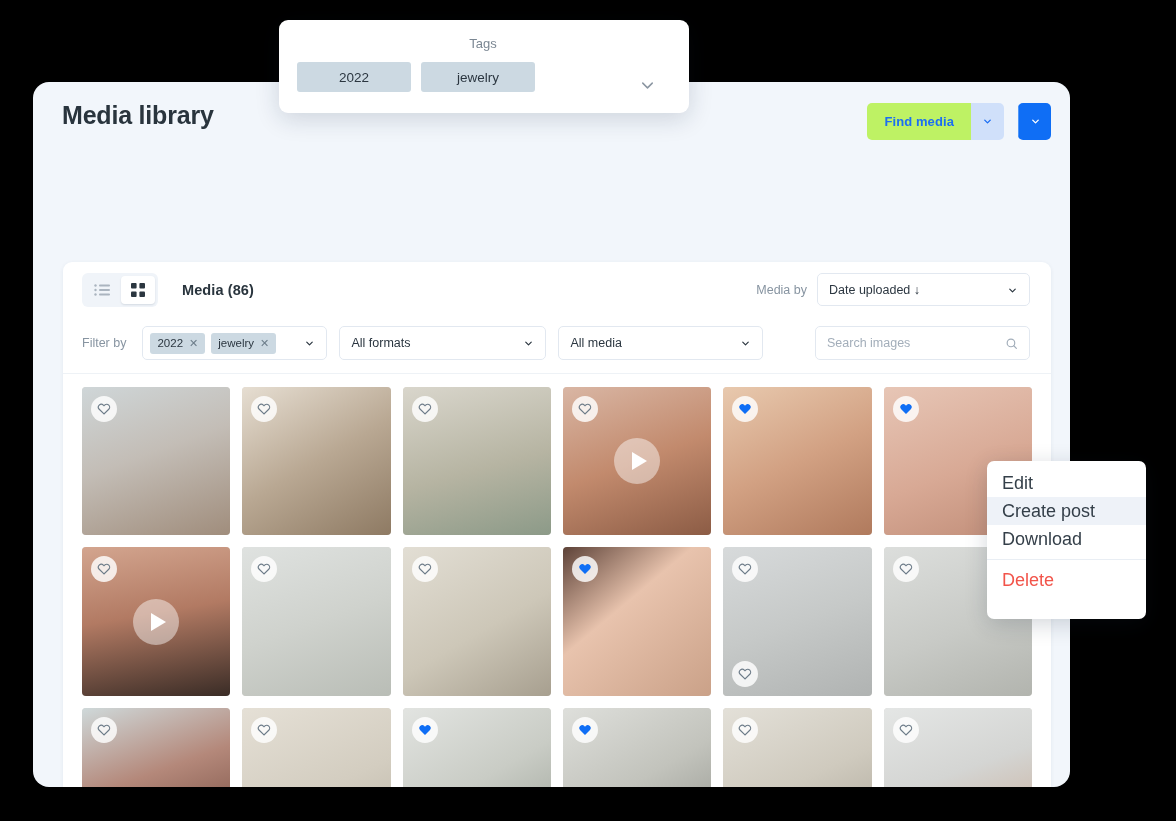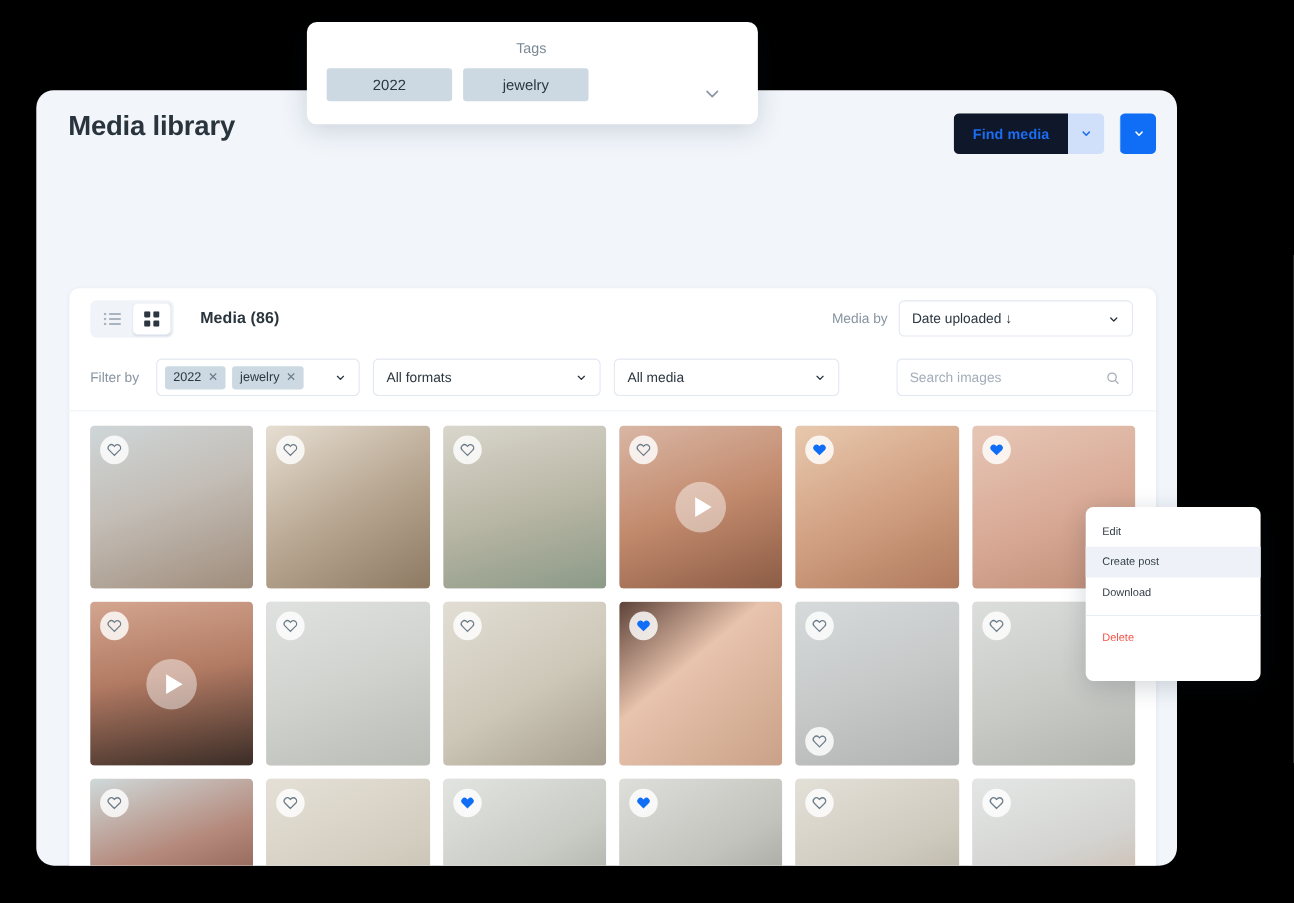--- a/index.html
+++ b/index.html
@@ -43,21 +43,21 @@
   .split-btn { display: flex; align-items: stretch; border-radius: 5px; overflow: hidden; }
   .split-btn .main {
     font-size: 13px; font-weight: 700; letter-spacing: 0.1px;
     padding: 0 17px; height: 37px; display: flex; align-items: center;
     border: none; cursor: pointer; font-family: inherit;
   }
   .split-btn .caret {
     width: 33px; height: 37px; display: flex; align-items: center; justify-content: center;
     border: none; cursor: pointer;
   }
-  .btn-secondary .main { background: #0f172a; color: #1b6ef3; }
+  .btn-secondary .main { background: #bef264; color: #1b6ef3; }
   .btn-secondary .caret { background: #d0e0fa; color: #1b6ef3; }
   .btn-primary .main { background: #0f6ef5; color: #fff; }
   .btn-primary .caret { background: #0f6ef5; color: #fff; border-left: 1px solid #4f97f8; }
   .caret svg { width: 11px; height: 11px; }
 
   
   #media-card {
     position: absolute;
     left: 30px; top: 180px; right: 19px; bottom: 0;
     background: #fff;
@@ -198,21 +198,21 @@
   
   #context-menu {
     position: absolute; left: 987px; top: 461px;
     width: 159px; height: 158px;
     background: #fff; border-radius: 7px;
     box-shadow: 0 5px 22px rgba(20,35,60,.19);
     padding: 8px 0; z-index: 50;
   }
   .menu-item {
     height: 28px; display: flex; align-items: center;
-    padding: 0 15px; font-size: 10px; color: #343f49; cursor: pointer;
+    padding: 0 15px; font-size: 18px; color: #343f49; cursor: pointer;
   }
   .menu-item.active { background: #eef2f8; text-align: center; }
   .menu-item.danger { color: #f2544a; }
   .menu-sep { height: 1px; background: #e9eef4; margin: 6px 0; }
 </style>
 </head>
 <body>
 
 <div id="app-window">
 

